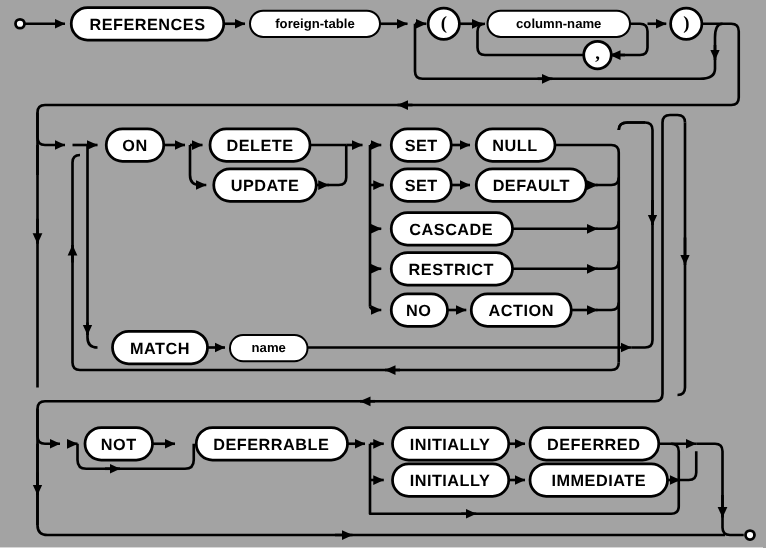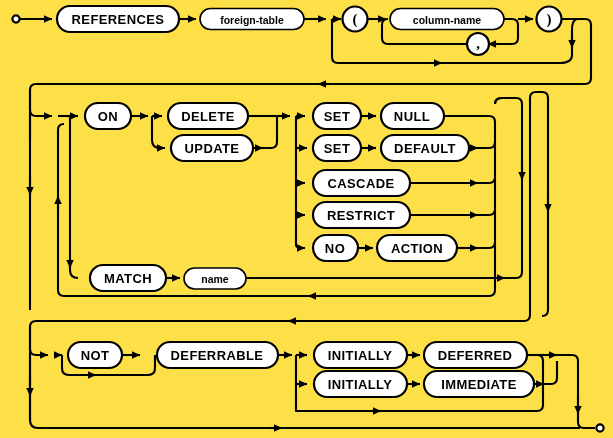--- a/index.html
+++ b/index.html
@@ -1,16 +1,16 @@
 <!DOCTYPE html>
 <html><head>
 <meta charset="utf-8">
 <style>
   html,body{margin:0;padding:0;background:#ffffff;}
-  #root{position:relative;width:613px;height:438px;background:#fde047;
+  #root{position:relative;width:613px;height:438px;background:#a3a3a3;
         font-family:"Liberation Sans",sans-serif;}
   svg{display:block;}
   .box-terminal{fill:#ffffff;stroke:#000000;stroke-width:2.2;}
   .box-nonterminal{fill:#ffffff;stroke:#000000;stroke-width:1.6;}
   .box-punct{fill:#ffffff;stroke:#000000;stroke-width:2.2;}
   .lbl-terminal{font-family:"Liberation Sans",sans-serif;font-size:13px;font-weight:bold;
                 fill:#000000;text-anchor:middle;dominant-baseline:central;letter-spacing:0.4px;}
   .lbl-nonterminal{font-family:"Liberation Sans",sans-serif;font-size:10.5px;font-weight:bold;
                 fill:#000000;text-anchor:middle;dominant-baseline:central;}
   .lbl-punct{font-family:"Liberation Serif",serif;font-size:15px;font-weight:bold;

